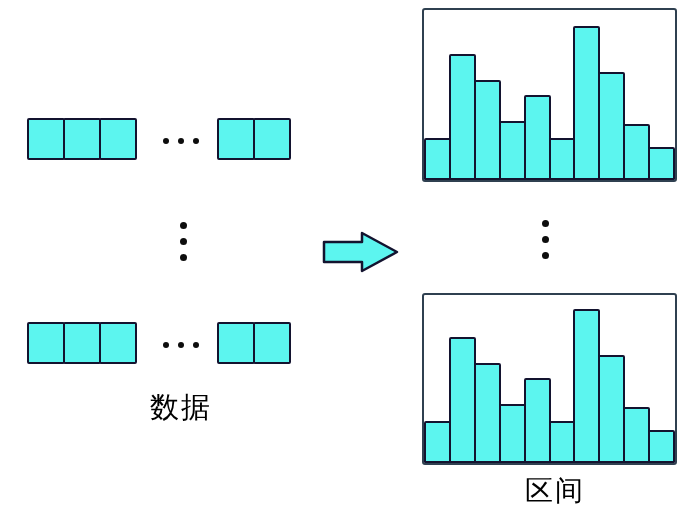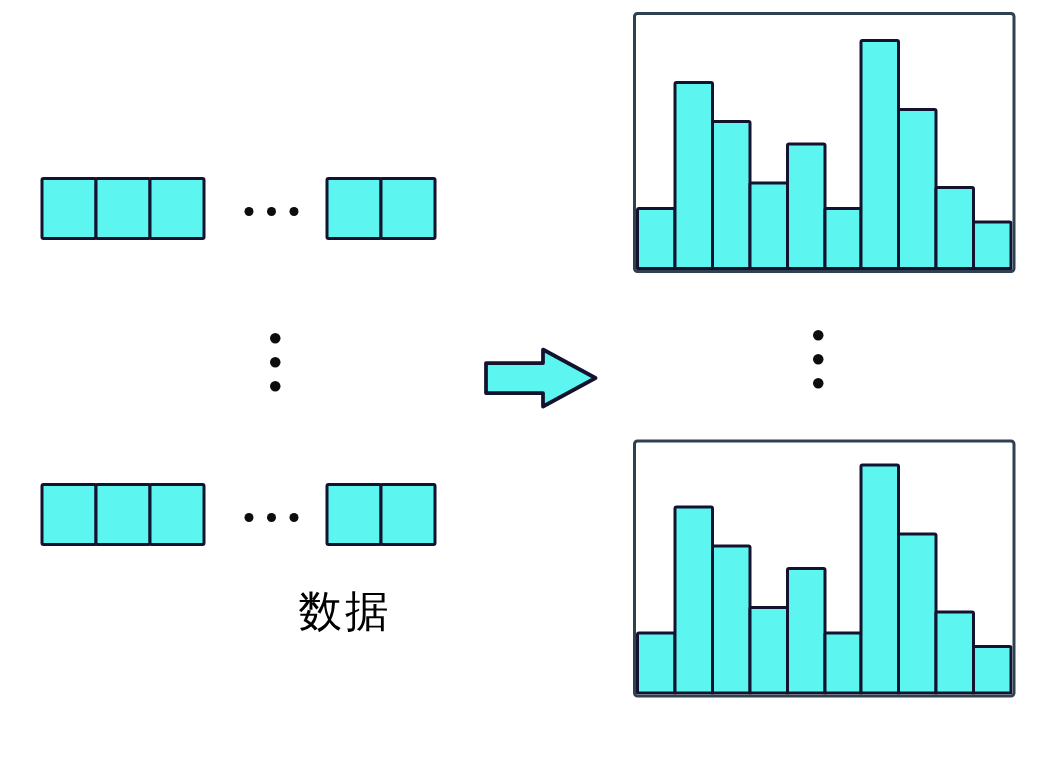--- a/index.html
+++ b/index.html
@@ -60,21 +60,21 @@
     box-sizing: border-box;
     background: var(--cell-fill);
     border: 2px solid var(--outline);
     border-radius: 2px 2px 0 0;
   }
   .bar + .bar { margin-left: -2px; }
   
   .caption {
     position: absolute;
     width: 160px;
-    text-align: right;
+    text-align: center;
     font-size: 28px;
     color: var(--text);
     letter-spacing: 2px;
   }
   
   .arrow-wrap { position: absolute; }
 </style>
 </head>
 <body>
 
@@ -149,14 +149,15 @@
       <div class="bar" style="height: 100px;"></div>
       <div class="bar" style="height: 59px;"></div>
       <div class="bar" style="height: 85px;"></div>
       <div class="bar" style="height: 42px;"></div>
       <div class="bar" style="height: 154px;"></div>
       <div class="bar" style="height: 108px;"></div>
       <div class="bar" style="height: 56px;"></div>
       <div class="bar" style="height: 33px;"></div>
     </div>
 
+  <div class="caption" style="left:475px; top:472px;">区间</div>
 
 </div>
 
 </body></html>

